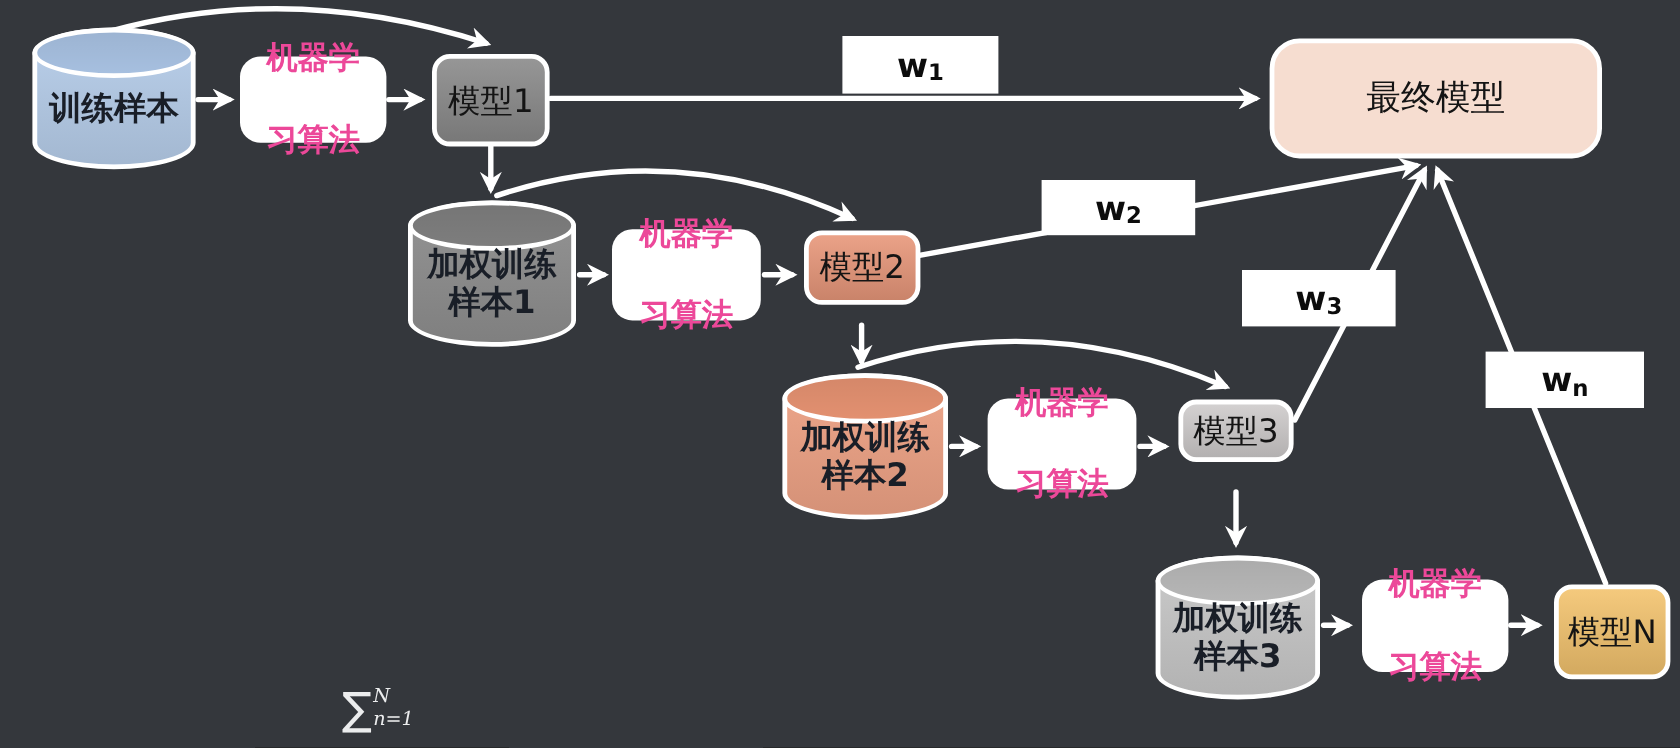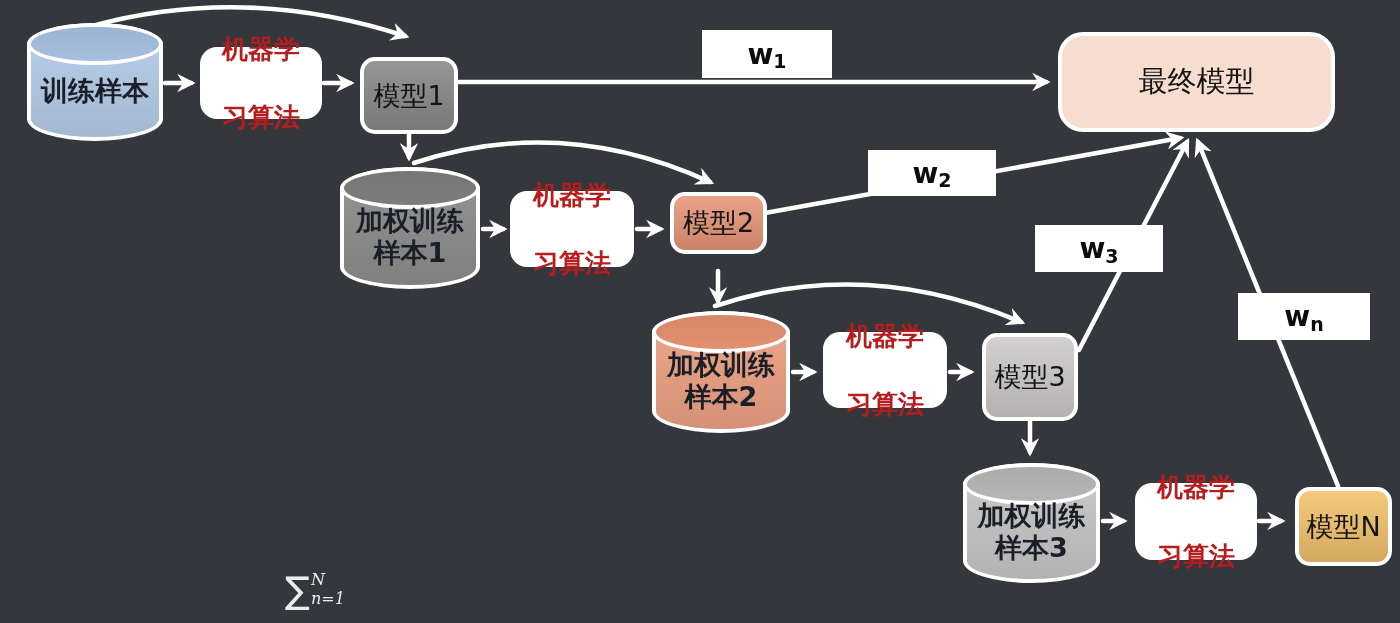--- a/index.html
+++ b/index.html
@@ -46,21 +46,21 @@
   }
 
   
   .mlbox {
     position: absolute;
     background: #ffffff;
     border-radius: 17px;
     display: flex; flex-direction: column;
     align-items: center; justify-content: center;
     font-size: 26px; font-weight: 600;
-    line-height: 1.25; color: #b91c1c;
+    line-height: 1.25; color: #ec4899;
     white-space: nowrap;
     gap: 36px;
   }
 
   
   .model {
     position: absolute;
     border: 4px solid #ffffff;
     border-radius: 15px;
     display: flex; align-items: center; justify-content: center;
@@ -157,21 +157,21 @@
       <div>训练样本</div>
       <div></div>
     </div>
   </div>
 
   <div class="mlbox" style="left:200px; top:47px; width:122px; height:72px">
     <div>机器学</div>
     <div>习算法</div>
   </div>
 
-  <div class="model" style="left: 360px; top: 45px; width: 98px; height: 77px; background-color: rgb(138, 138, 138); margin-top: 12px;">
+  <div class="model" style="left: 360px; top: 45px; width: 98px; height: 77px; background-color: rgb(138, 138, 138);">
     <span>模型1</span>
   </div>
 
   <div class="model model-final" style="left: 1058px; top: 32px; width: 277px; height: 100px; background-color: rgb(246, 221, 208);">
     <span>最终模型</span>
   </div>
 
   <div class="wlabel" style="left:702px; top:30px; width:130px; height:48px">
     <span>w</span>
       <sub>1</sub>
@@ -207,21 +207,21 @@
       <div>加权训练</div>
       <div>样本2</div>
     </div>
   </div>
 
   <div class="mlbox" style="left:823px; top:332px; width:124px; height:76px">
     <div>机器学</div>
     <div>习算法</div>
   </div>
 
-  <div class="model" style="left: 982px; top: 333px; width: 96px; height: 88px; background-color: rgb(206, 203, 203);">
+  <div class="model" style="left: 982px; top: 333px; width: 96px; height: 52px; background-color: rgb(206, 203, 203);">
     <span>模型3</span>
   </div>
 
   <div class="wlabel" style="left:1035px; top:225px; width:128px; height:47px">
     <span>w</span>
       <sub>3</sub>
   </div>
 
   <div class="cyl" style="left:963px; top:463px; width:137px; height:120px">
     <div class="cyl-body" style="background-color: rgb(199, 199, 199);"></div>

